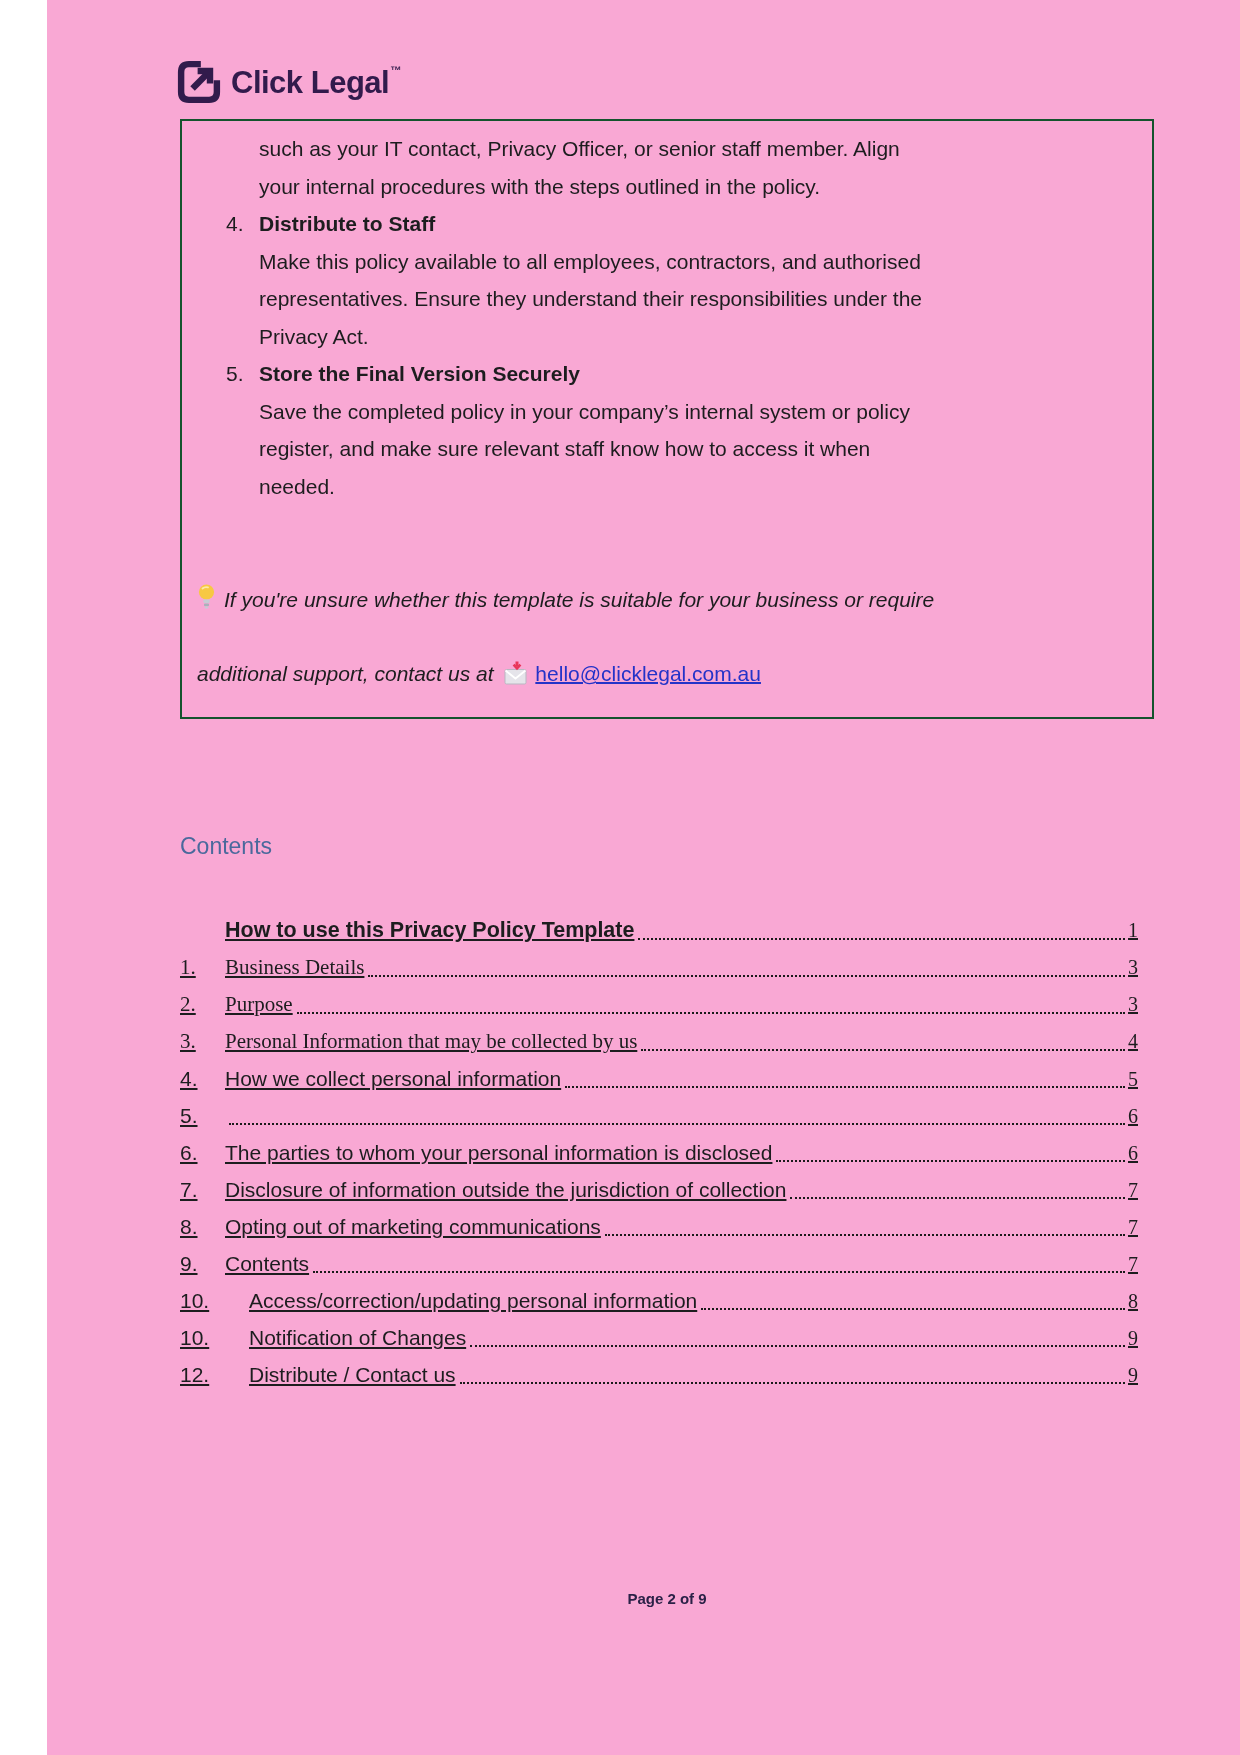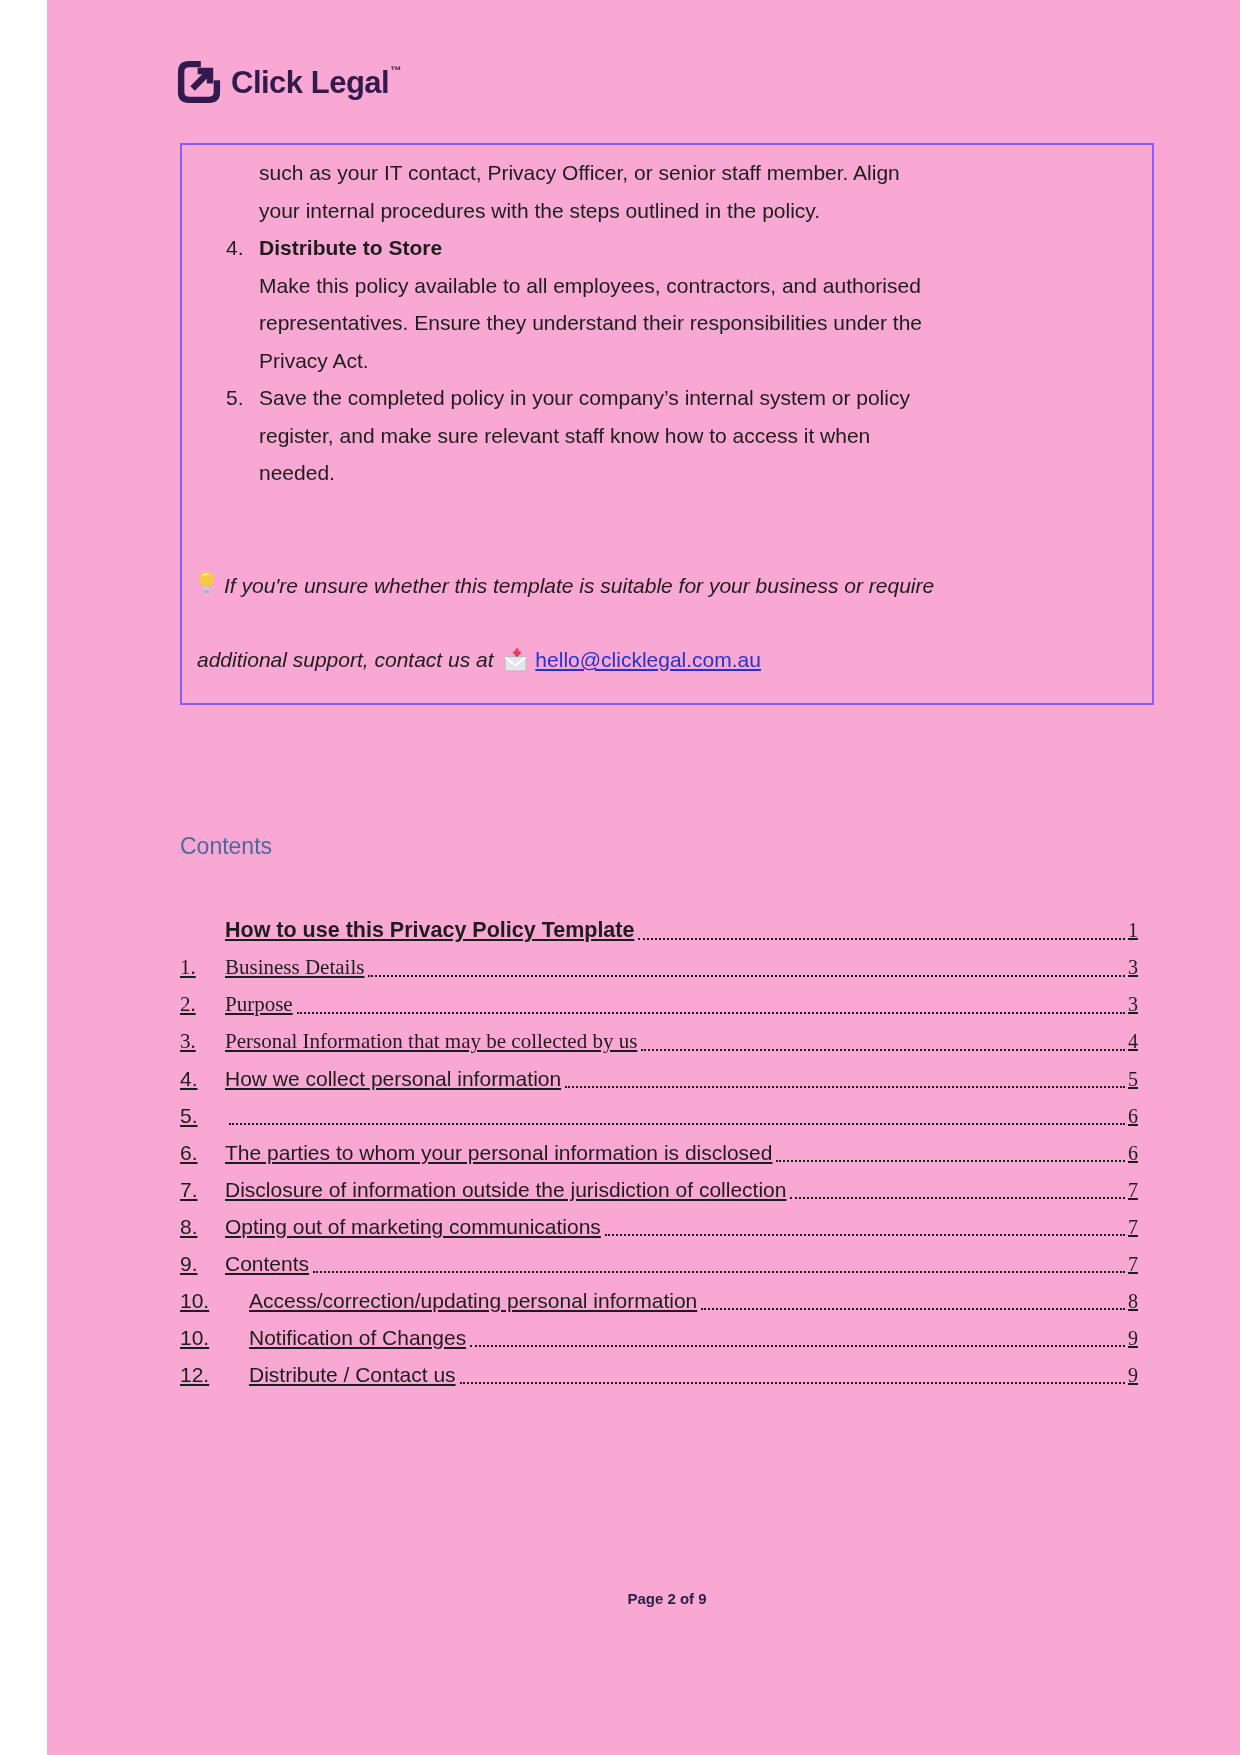--- a/index.html
+++ b/index.html
@@ -36,23 +36,23 @@
     color: #321b4c;
     vertical-align: top;
     position: relative;
     top: -2px;
     margin-left: 1px;
   }
 
   
   .callout {
     position: absolute;
-    top: 143px; left: 133px;
+    top: 119px; left: 133px;
     width: 974px;
-    border: 2px solid #8b5cf6;
+    border: 2px solid #14532d;
     padding: 9px 20px 20px 0;
     font-size: 21px;
     line-height: 37.5px;
   }
   .callout p, .callout .cl-body { white-space: pre-line; }
   .cl-intro { margin-left: 77px; }
   .cl-item { position: relative; margin-left: 77px; }
   .cl-num {
     position: absolute;
     left: -33px;
@@ -142,28 +142,29 @@
     <span class="logo-text"><span>Click Legal</span><sup class="logo-tm">™</sup></span>
   </div>
 
   <div class="callout">
     <p class="cl-intro">such as your IT contact, Privacy Officer, or senior staff member. Align
 your internal procedures with the steps outlined in the policy.</p>
 
     <div id="cl-items">
   <div class="cl-item">
     <span class="cl-num">4.</span>
-    <div class="cl-title">Distribute to Store</div>
+    <div class="cl-title">Distribute to Staff</div>
     <div class="cl-body">Make this policy available to all employees, contractors, and authorised
 representatives. Ensure they understand their responsibilities under the
 Privacy Act.</div>
   </div>
 
   <div class="cl-item">
     <span class="cl-num">5.</span>
+    <div class="cl-title">Store the Final Version Securely</div>
     <div class="cl-body">Save the completed policy in your company’s internal system or policy
 register, and make sure relevant staff know how to access it when
 needed.</div>
   </div>
 </div>
 
     <p class="tip">
       <span class="icon-inline">
         <svg width="19" height="27" viewBox="0 0 19 27">
           <circle cx="9.5" cy="9" r="7.6" fill="#f7c843"></circle>

